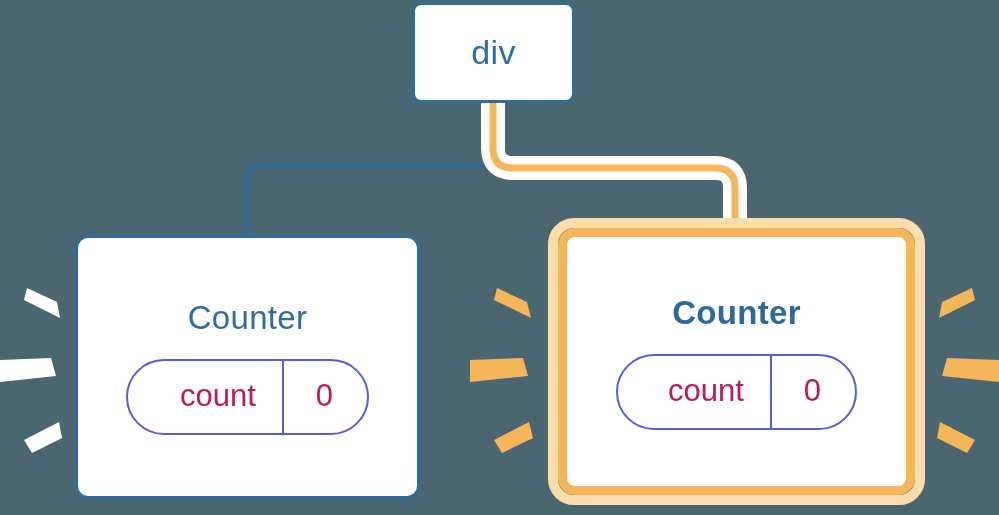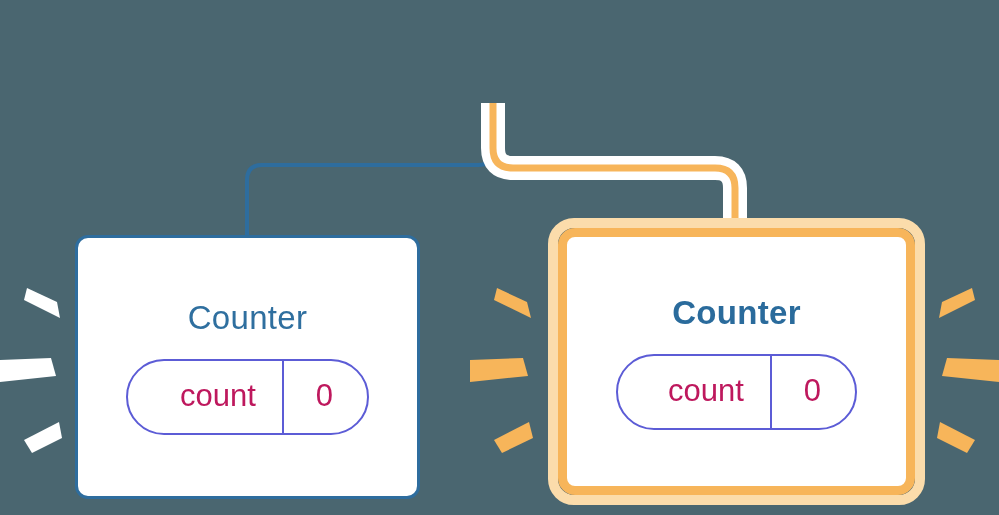--- a/index.html
+++ b/index.html
@@ -163,20 +163,23 @@
       <polygon points="494,440 529,422 533,438 502,453" fill="#f7b55a"></polygon>
     </g>
 
     <g>
       <polygon points="972,288 942,302 939,318 975,300" fill="#f7b55a"></polygon>
       <polygon points="999,360 947,358 942,376 999,382" fill="#f7b55a"></polygon>
       <polygon points="975,440 940,422 937,438 967,453" fill="#f7b55a"></polygon>
     </g>
   </svg>
 
+  <div class="node node-div">
+    <span class="node-title">div</span>
+  </div>
 
   <div class="node node-counter-left">
     <div class="counter-body">
       <div class="counter-title">Counter</div>
       <div class="pill pill-left">
         <div class="pill-key">count</div>
         <div class="pill-val">0</div>
       </div>
     </div>
   </div>

